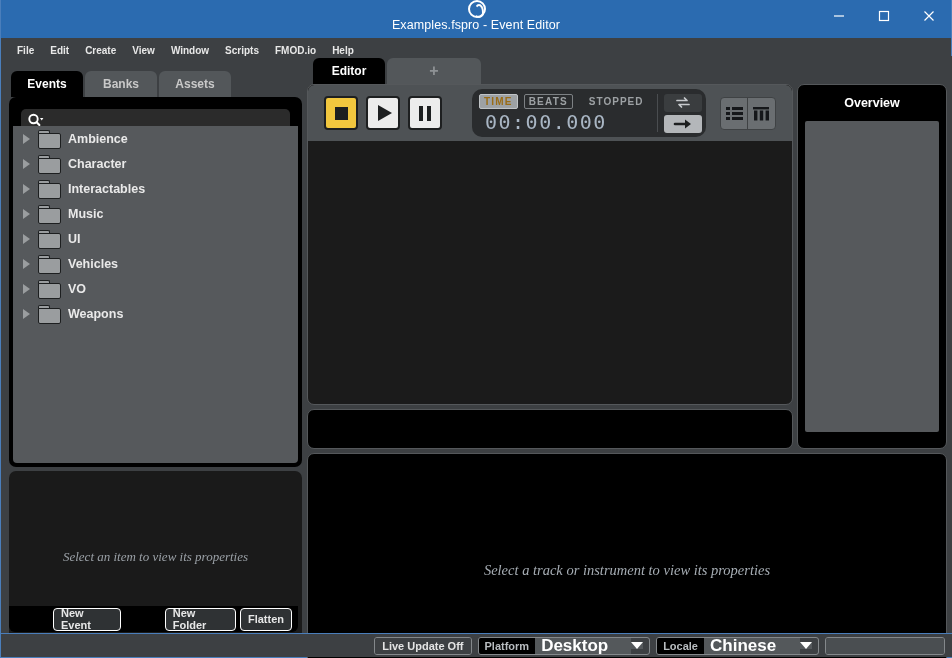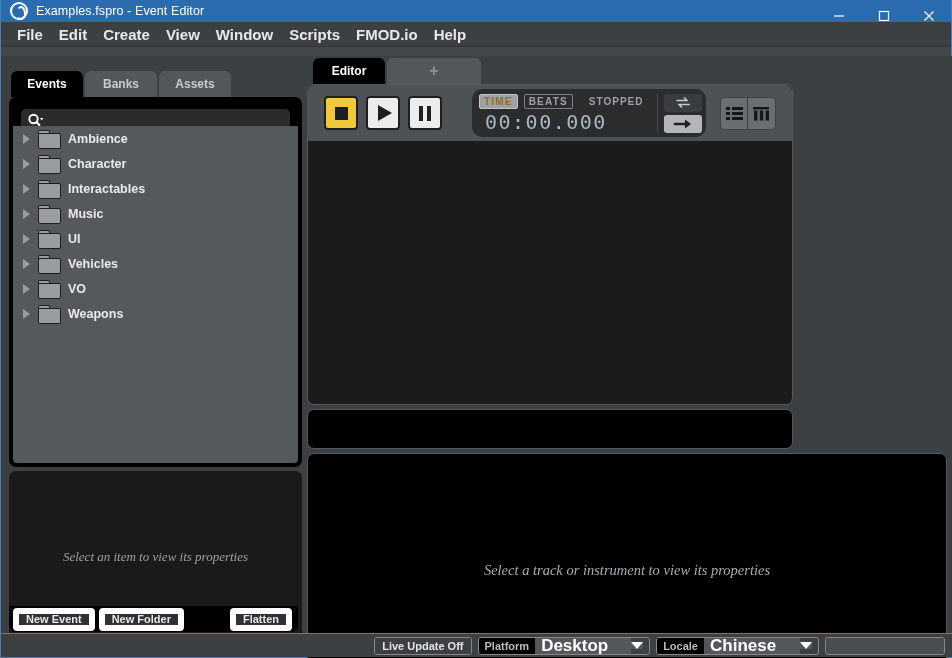--- a/index.html
+++ b/index.html
@@ -13,25 +13,26 @@
     position: relative;
     width: 952px; height: 658px;
     background: #44484b;
     border-left: 1px solid #4a7ebb;
     border-right: 1px solid #4a7ebb;
     border-bottom: 1px solid #4a7ebb;
   }
 
   
   .titlebar {
-    height: 22px;
+    height: 38px;
     background: #2b6bb0;
     display: flex;
     align-items: center;
     position: relative;
+    flex-direction: column;
   }
   .title-logo {
     width: 18px; height: 18px;
     margin-left: 9px; margin-right: 8px;
     border-radius: 50%;
     border: 2px solid #ffffff;
     position: relative;
     flex: none;
   }
   .title-logo::after {
@@ -65,21 +66,21 @@
   .menubar {
     height: 25px;
     background: #3d4043;
     display: flex;
     align-items: center;
     padding-left: 8px;
     border-bottom: 1px solid #303235;
   }
   .menu-item {
     color: #e8e8e8;
-    font-size: 15px;
+    font-size: 10px;
     font-weight: bold;
     padding: 3px 8px;
     white-space: nowrap;
   }
 
   
   .workspace {
     position: absolute;
     left: 0; top: 56px;
     width: 952px; height: 578px;
@@ -226,28 +227,29 @@
     width: 289px; height: 26px;
     background: #000000;
     display: flex;
     align-items: center;
     padding: 0 4px;
     border-radius: 0 0 6px 6px;
   }
   .sm-btn {
     height: 23px;
     background: #2f3234;
-    border: 6px solid #ffffff;
+    border: 1px solid #ffffff;
     border-radius: 4px;
     color: #e7e7e7;
     font-size: 11px;
     font-weight: bold;
     display: flex; align-items: center;
     padding: 0 7px;
     margin-right: 4px;
+    margin-left: 40px;
   }
   .sm-btn.right { margin-left: auto; margin-right: 2px; }
 
   
   .center-panel {
     position: absolute;
     left: 304px; top: 0;
     width: 490px; height: 578px;
   }
   .editor-box {
@@ -634,20 +636,24 @@
                 <rect x="13.6" y="5.5" width="3.4" height="10" fill="#15171a"></rect>
               </svg>
             </div>
           </div>
         </div>
       </div>
 
       <div class="strip-box"></div>
     </div>
 
+    <div class="overview">
+      <div class="overview-title">Overview</div>
+      <div class="overview-body"></div>
+    </div>
 
     <div class="bottom-panel">
       <div class="bottom-hint">Select a track or instrument to view its properties</div>
     </div>
 
   </div>
 
   <div class="footer-left">
     <div class="sm-btn">New Event</div>
     <div class="sm-btn">New Folder</div>

